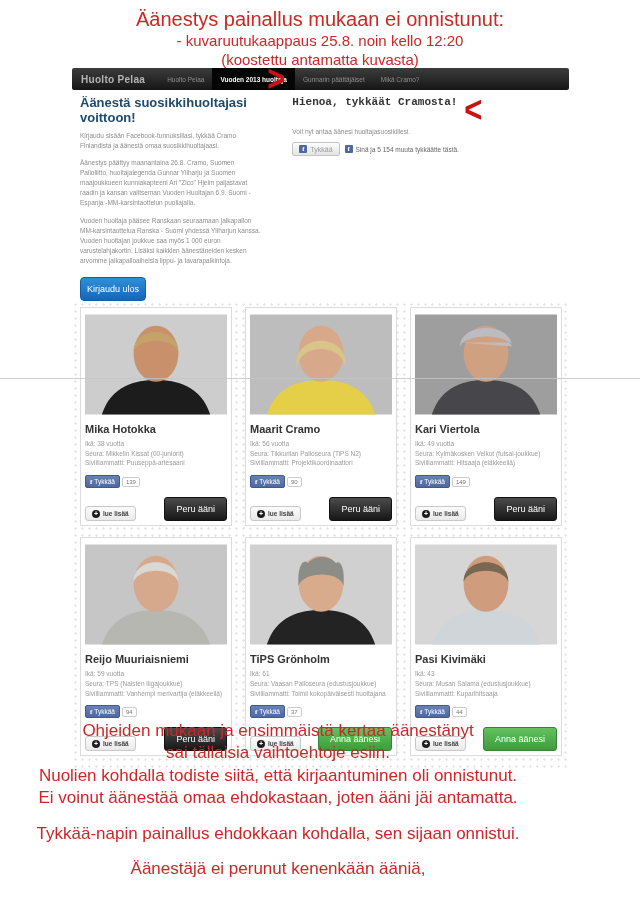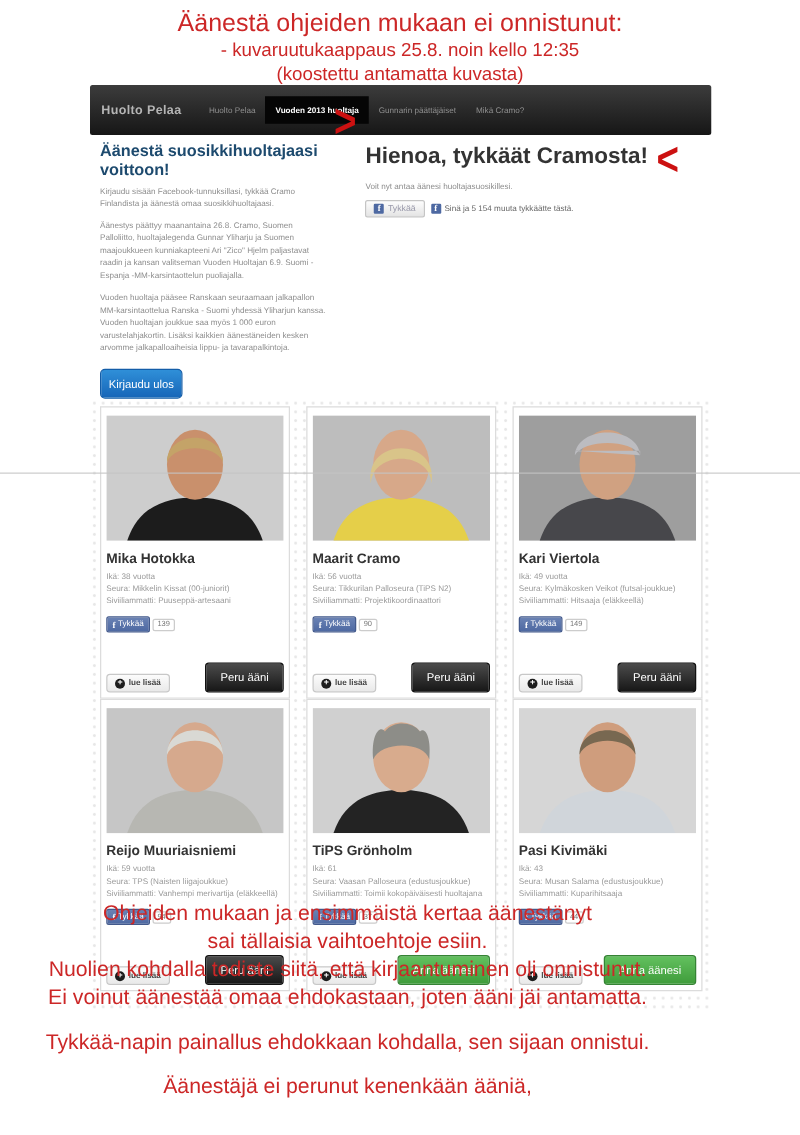--- a/index.html
+++ b/index.html
@@ -3,85 +3,85 @@
 <meta charset="utf-8">
 <style>
   html,body{margin:0;padding:0;}
   body{width:640px;height:908px;background:#fff;font-family:"Liberation Sans",sans-serif;position:relative;overflow:hidden;}
   .ann{color:#cc2727;text-align:center;}
   #ann-top{padding-top:7px;line-height:1.25;}
   #ann-top .l1{font-size:20px;}
   #ann-top .l2,#ann-top .l3{font-size:15px;}
   
   .site{position:absolute;left:72px;top:68px;width:497px;background:#fff;}
-  .navbar{height:40px;background:linear-gradient(#3c3c3c,#161616);display:flex;align-items:center;border-radius:2px;}
+  .navbar{height:22px;background:linear-gradient(#3c3c3c,#161616);display:flex;align-items:center;border-radius:2px;}
   .brand{color:#b5b5b5;font-size:10px;font-weight:bold;padding:0 14px 0 9px;letter-spacing:.3px;}
   .nav-item{color:#8f8f8f;font-size:6.5px;padding:0 8px;height:22px;display:flex;align-items:center;}
   .nav-item.active{color:#fff;background:#050505;font-weight:bold;}
   .content{padding:4px 0 0 0;}
   .cols{display:flex;padding:0 6px 0 8px;}
   .col-left{width:182px;}
   .h-intro{color:#1d4a6e;font-weight:bold;font-size:13px;line-height:1.12;margin:2px 0 6px 0;}
   .p-small{color:#8d8d8d;font-size:6.5px;line-height:1.55;margin:0 0 7px 0;}
   .btn-logout{display:inline-block;background:linear-gradient(#2f8fd8,#1766b8);color:#fff;font-size:9px;padding:6px 6px;border-radius:4px;margin-top:4px;border:1px solid #135da8;}
   .arrow{color:#cc1111;font-weight:900;font-size:28px;line-height:1;transform:scale(1.1,1.35);display:inline-block;}
   .arrow-mid{margin:2px 8px 0 6px;}
   .arrow-close{margin:0 0 0 8px;}
   .col-right{flex:1;padding-top:2px;}
   .h-liked-row{display:flex;align-items:flex-start;}
-  .h-liked{color:#333;font-weight:bold;font-size:18px;margin:0;}
+  .h-liked{color:#333;font-weight:bold;font-size:11px;margin:0;font-family:Liberation Mono, monospace;}
   .sub-liked{color:#8d8d8d;font-size:6.5px;margin:4px 0 7px 0;}
   .fb-row{display:flex;align-items:center;gap:5px;}
   .fb-btn-grey{display:inline-flex;align-items:center;gap:3px;border:1px solid #c5c5c5;background:linear-gradient(#fdfdfd,#e4e4e4);border-radius:2px;padding:2px 6px;font-size:7px;color:#99a;}
   .f-sq{display:inline-flex;align-items:center;justify-content:center;width:8px;height:8px;background:#4e69a2;color:#fff;border-radius:1px;font-size:7px;font-weight:bold;font-family:"Liberation Serif",serif;}
   .fb-status{font-size:6.5px;color:#666;display:inline-flex;align-items:center;gap:3px;}
   .h-section{color:#333;font-weight:bold;font-size:15px;margin:14px 0 6px 0;padding-left:8px;}
-  .grid{display:grid;grid-template-columns:repeat(3,152px);gap:0 13px;padding:6px 6px 16px 8px;background-image:radial-gradient(#e7e7e7 1px,transparent 1.2px);background-size:7px 7px;}
+  .grid{display:grid;grid-template-columns:repeat(3,152px);gap:11px 13px;padding:6px 6px 16px 8px;background-image:radial-gradient(#e7e7e7 1px,transparent 1.2px);background-size:7px 7px;}
   .card{background:#fff;border:1px solid #dcdcdc;padding:4px;box-sizing:border-box;}
   .photo{width:142px;height:105px;overflow:hidden;}
   .photo svg{display:block;}
   .c-name{font-size:11px;font-weight:bold;color:#333;margin:6px 0 4px 0;}
   .c-detail{font-size:6.5px;color:#9a9a9a;line-height:1.5;}
   .like-row{display:flex;align-items:center;margin-top:7px;gap:2px;}
   .fb-like{display:inline-flex;align-items:center;gap:2px;background:linear-gradient(#6a82b4,#4e69a2);color:#fff;font-size:6.5px;padding:1.5px 4px;border-radius:2px;border:1px solid #42598c;}
   .fb-like .f{font-family:"Liberation Serif",serif;font-weight:bold;font-size:7px;}
   .like-count{border:1px solid #ccc;background:#fff;color:#777;font-size:6px;padding:1px 3px;border-radius:2px;}
-  .actions{display:flex;justify-content:space-between;align-items:flex-end;margin-top:24px;}
+  .actions{display:flex;justify-content:space-between;align-items:flex-end;margin-top:9px;}
   .read-more{display:inline-flex;align-items:center;gap:3px;border:1px solid #c8c8c8;background:linear-gradient(#fcfcfc,#e9e9e9);border-radius:3px;padding:2.5px 6px;font-size:6.5px;color:#444;font-weight:bold;}
   .circ{display:inline-flex;align-items:center;justify-content:center;width:8px;height:8px;border-radius:50%;background:#1d1d1d;color:#fff;font-size:7px;line-height:1;}
   .vote-btn{color:#fff;font-size:9px;padding:6px 11px;border-radius:3px;border:1px solid #111;}
   .vote-btn[data-variant="peru"]{background:linear-gradient(#4b4b4b,#171717);}
   .vote-btn[data-variant="anna"]{background:linear-gradient(#63c15f,#3f9c3b);border-color:#358334;}
   .seam{position:absolute;left:0;top:378px;width:640px;height:1px;background:#c4c4c4;z-index:6;opacity:.85;}
   #ann-bottom{position:absolute;left:0;top:720px;width:556px;font-size:17px;line-height:1.32;}
   #ann-bottom .gap{height:13px;}
 </style>
 </head>
 <body>
 
 <div class="ann" id="ann-top">
-  <div class="l1">Äänestä ohjeiden mukaan ei onnistunut:</div>
-  <div class="l2">- kuvaruutukaappaus 25.8. noin kello 12:35</div>
+  <div class="l1">Äänestys painallus mukaan ei onnistunut:</div>
+  <div class="l2">- kuvaruutukaappaus 25.8. noin kello 12:20</div>
   <div class="l3">(koostettu antamatta kuvasta)</div>
 </div>
 
 <div class="site">
 
   <div class="navbar">
     <span class="brand">Huolto Pelaa</span>
     <span class="nav-item">Huolto Pelaa</span>
     <span class="nav-item active">Vuoden 2013 huoltaja</span>
     <span class="nav-item">Gunnarin päättäjäiset</span>
     <span class="nav-item">Mikä Cramo?</span>
   </div>
 
   <div class="content">
     <div class="cols">
       <div class="col-left">
-        <div class="h-intro">Äänestä suosikkihuoltajaasi voittoon!</div>
+        <div class="h-intro">Äänestä suosikkihuoltajasi voittoon!</div>
         <p class="p-small">Kirjaudu sisään Facebook-tunnuksillasi, tykkää Cramo Finlandista ja äänestä omaa suosikkihuoltajaasi.</p>
         <p class="p-small">Äänestys päättyy maanantaina 26.8. Cramo, Suomen Palloliitto, huoltajalegenda Gunnar Yliharju ja Suomen maajoukkueen kunniakapteeni Ari "Zico" Hjelm paljastavat raadin ja kansan valitseman Vuoden Huoltajan 6.9. Suomi - Espanja -MM-karsintaottelun puoliajalla.</p>
         <p class="p-small">Vuoden huoltaja pääsee Ranskaan seuraamaan jalkapallon MM-karsintaottelua Ranska - Suomi yhdessä Yliharjun kanssa. Vuoden huoltajan joukkue saa myös 1 000 euron varustelahjakortin. Lisäksi kaikkien äänestäneiden kesken arvomme jalkapalloaiheisia lippu- ja tavarapalkintoja.</p>
         <span class="btn-logout">Kirjaudu ulos</span>
       </div>
       <div class="arrow arrow-mid">&gt;</div>
       <div class="col-right">
         <div class="h-liked-row">
           <div class="h-liked">Hienoa, tykkäät Cramosta!</div>
           <div class="arrow arrow-close">&lt;</div>

